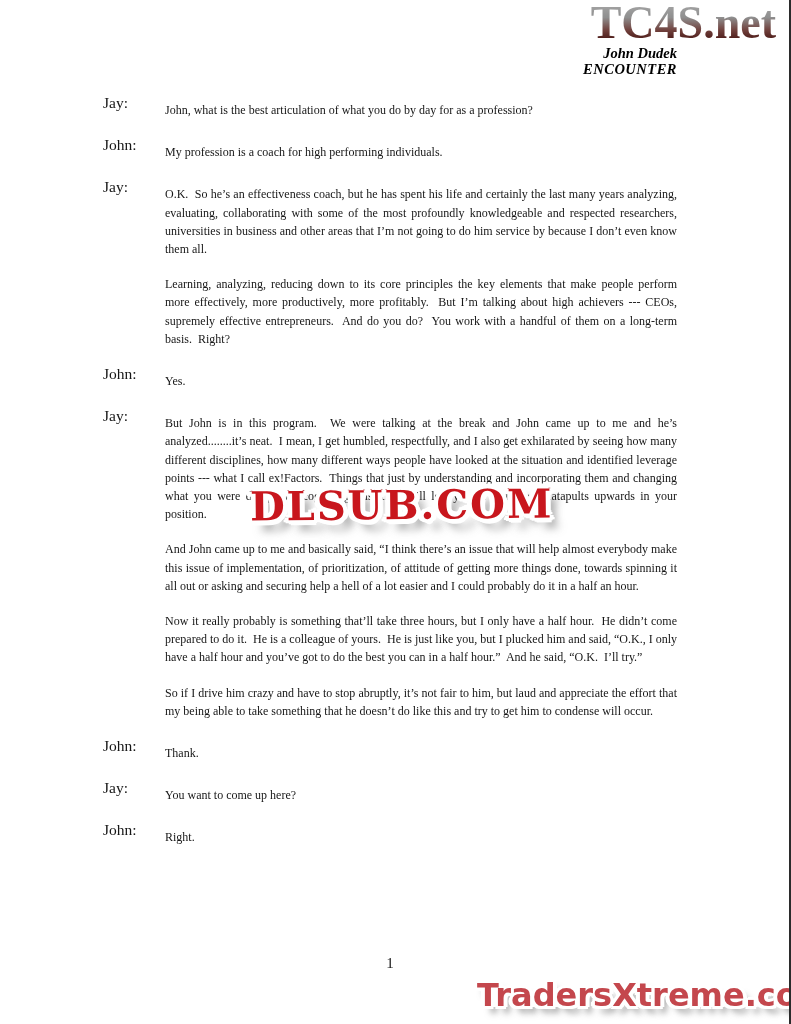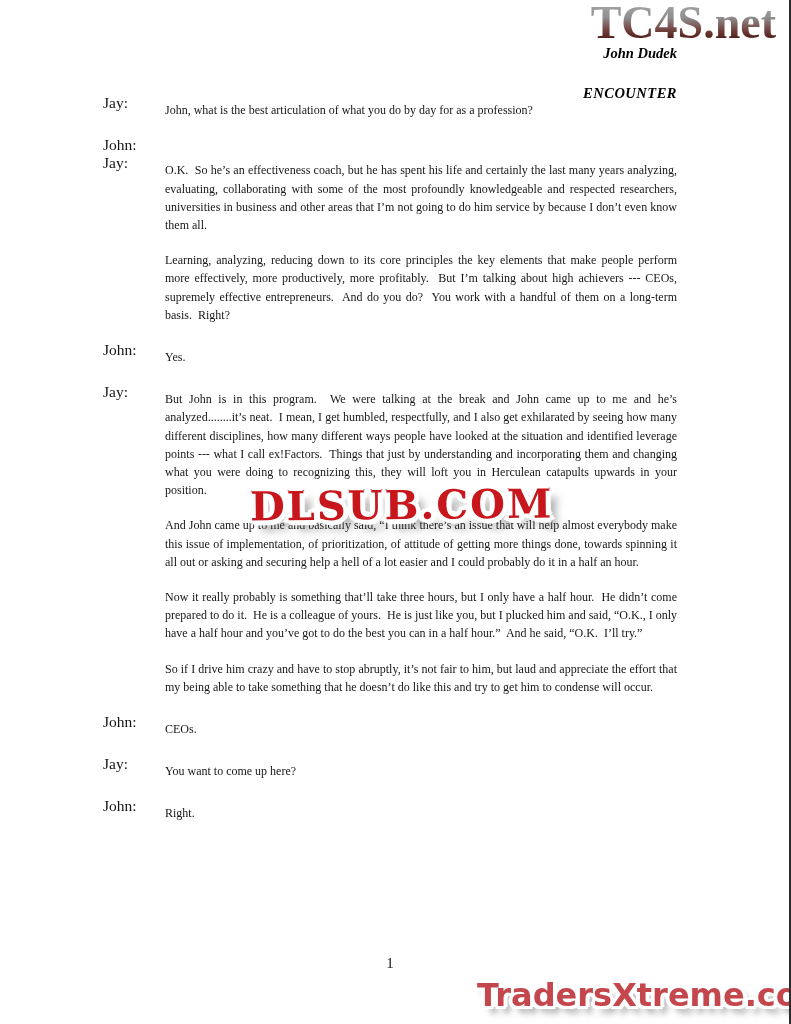--- a/index.html
+++ b/index.html
@@ -25,21 +25,21 @@
     -webkit-background-clip:text;background-clip:text;color:transparent;
     text-shadow:none;
   }
   .subtitle{
     position:absolute;top:45px;right:112px;
     text-align:right;
     font-family:"Liberation Serif", serif;
     font-style:italic;font-weight:bold;
     font-size:14.5px;line-height:16px;color:#000000;
   }
-  .subtitle .line2{letter-spacing:0.5px;margin-top:24px;}
+  .subtitle .line2{letter-spacing:0.5px;}
   
   .content{
     position:absolute;top:94px;left:103px;width:574px;
   }
   .row{display:grid;grid-template-columns:62px 1fr;}
   .speaker{
     font-size:15.5px;line-height:18.2px;
   }
   .speech p{
     margin:7px 0 17px 0;
@@ -101,20 +101,23 @@
 
   <div class="content">
       <div class="row">
         <div class="speaker">Jay:</div>
         <div class="speech">
           <p>John, what is the best articulation of what you do by day for as a profession?</p>
         </div>
       </div>
       <div class="row">
         <div class="speaker">John:</div>
+        <div class="speech">
+          <p>My profession is a coach for high performing individuals.</p>
+        </div>
       </div>
       <div class="row">
         <div class="speaker">Jay:</div>
         <div class="speech">
           <p>O.K.  So he’s an effectiveness coach, but he has spent his life and certainly the last many years analyzing, evaluating, collaborating with some of the most profoundly knowledgeable and respected researchers, universities in business and other areas that I’m not going to do him service by because I don’t even know them all.</p>
           <p>Learning, analyzing, reducing down to its core principles the key elements that make people perform more effectively, more productively, more profitably.  But I’m talking about high achievers --- CEOs, supremely effective entrepreneurs.  And do you do?  You work with a handful of them on a long-term basis.  Right?</p>
         </div>
       </div>
       <div class="row">
         <div class="speaker">John:</div>
@@ -127,21 +130,21 @@
         <div class="speech">
           <p>But John is in this program.  We were talking at the break and John came up to me and he’s analyzed........it’s neat.  I mean, I get humbled, respectfully, and I also get exhilarated by seeing how many different disciplines, how many different ways people have looked at the situation and identified leverage points --- what I call ex!Factors.  Things that just by understanding and incorporating them and changing what you were doing to recognizing this, they will loft you in Herculean catapults upwards in your position.</p>
           <p>And John came up to me and basically said, “I think there’s an issue that will help almost everybody make this issue of implementation, of prioritization, of attitude of getting more things done, towards spinning it all out or asking and securing help a hell of a lot easier and I could probably do it in a half an hour.</p>
           <p>Now it really probably is something that’ll take three hours, but I only have a half hour.  He didn’t come prepared to do it.  He is a colleague of yours.  He is just like you, but I plucked him and said, “O.K., I only have a half hour and you’ve got to do the best you can in a half hour.”  And he said, “O.K.  I’ll try.”</p>
           <p>So if I drive him crazy and have to stop abruptly, it’s not fair to him, but laud and appreciate the effort that my being able to take something that he doesn’t do like this and try to get him to condense will occur.</p>
         </div>
       </div>
       <div class="row">
         <div class="speaker">John:</div>
         <div class="speech">
-          <p>CEOs.</p>
+          <p>Thank.</p>
         </div>
       </div>
       <div class="row">
         <div class="speaker">Jay:</div>
         <div class="speech">
           <p>You want to come up here?</p>
         </div>
       </div>
       <div class="row">
         <div class="speaker">John:</div>

